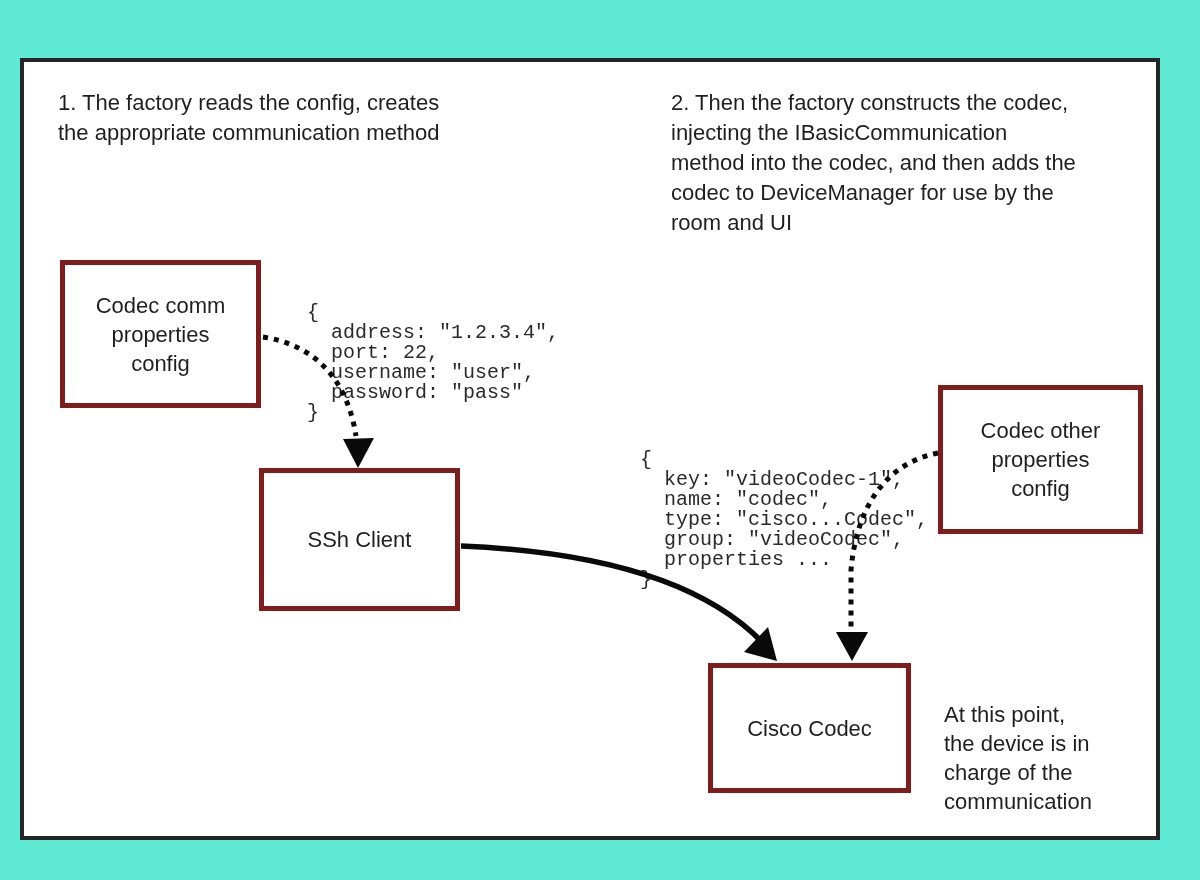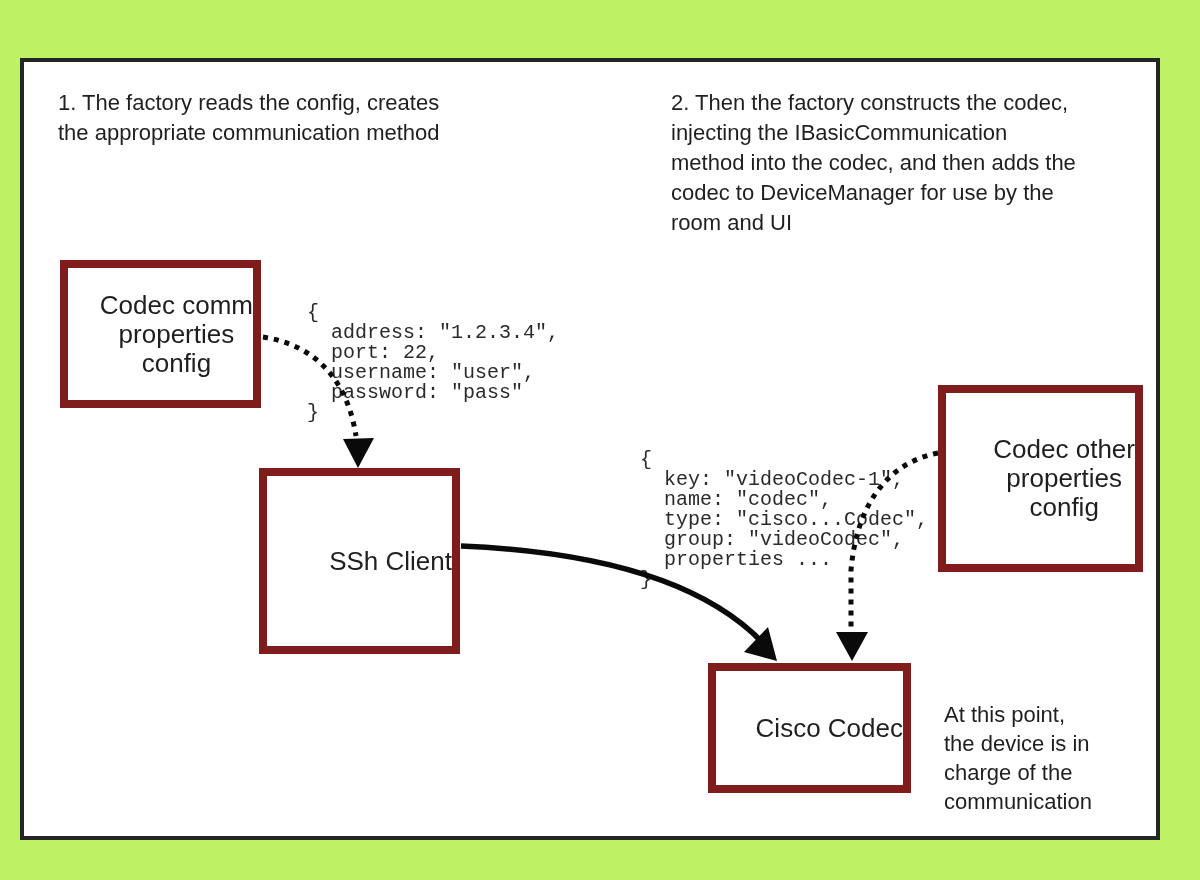--- a/index.html
+++ b/index.html
@@ -1,20 +1,20 @@
 <!DOCTYPE html>
 <html><head>
 <meta charset="utf-8">
 <style>
   html, body { margin: 0; padding: 0; background: #ffffff; }
   .canvas {
     position: relative;
     width: 1200px;
     height: 880px;
-    background: #bef264;
+    background: #5eead4;
     font-family: "Liberation Sans", sans-serif;
     color: #1f1f1f;
     overflow: hidden;
   }
   .frame {
     position: absolute;
     left: 20px; top: 58px;
     width: 1140px; height: 782px;
     border: 4px solid #262626;
     box-sizing: border-box;
@@ -27,28 +27,28 @@
     white-space: pre-line;
   }
   .side-note {
     position: absolute;
     font-size: 22px;
     line-height: 29px;
     white-space: pre-line;
   }
   .node-box {
     position: absolute;
-    border: 8px solid #7f1d1d;
+    border: 5px solid #7f1d1d;
     background: #ffffff;
     box-sizing: border-box;
     display: flex;
     align-items: center;
-    justify-content: flex-end;
+    justify-content: center;
     text-align: center;
-    font-size: 26px;
+    font-size: 22px;
     line-height: 29px;
     white-space: pre-line;
   }
   .code {
     position: absolute;
     font-family: "Liberation Mono", "DejaVu Sans Mono", monospace;
     font-size: 20px;
     line-height: 20px;
     white-space: pre;
     color: #2a2a2a;
@@ -75,25 +75,25 @@
 method into the codec, and then adds the
 codec to DeviceManager for use by the
 room and UI</div>
 
   <div class="node-box" style="left:60px; top:260px; width:201px; height:148px;">
     <span>Codec comm
 properties
 config</span>
   </div>
 
-  <div class="node-box" style="left:259px; top:468px; width:201px; height:186px;">
+  <div class="node-box" style="left:259px; top:468px; width:201px; height:143px;">
     <span>SSh Client</span>
   </div>
 
-  <div class="node-box" style="left:938px; top:385px; width:205px; height:187px;">
+  <div class="node-box" style="left:938px; top:385px; width:205px; height:149px;">
     <span>Codec other
 properties
 config</span>
   </div>
 
   <div class="node-box" style="left:708px; top:663px; width:203px; height:130px;">
     <span>Cisco Codec</span>
   </div>
 
   <div class="code" style="left:307px; top:303px;">{

